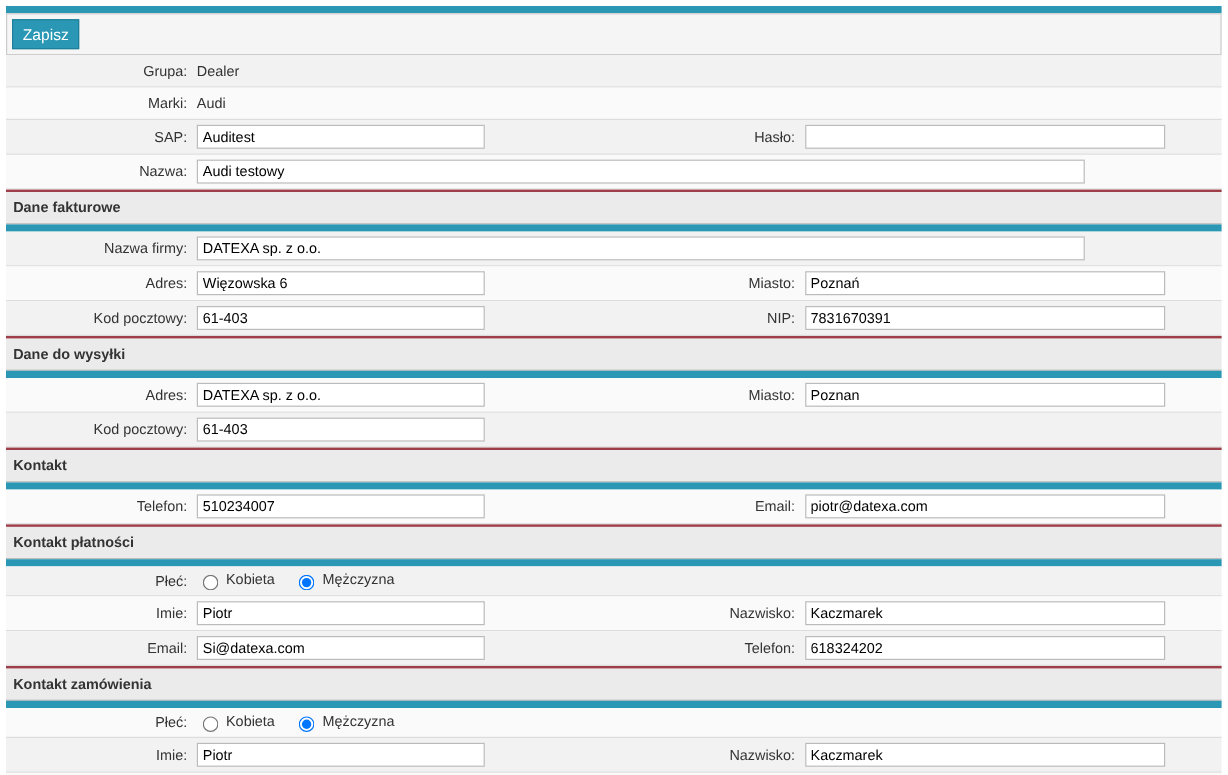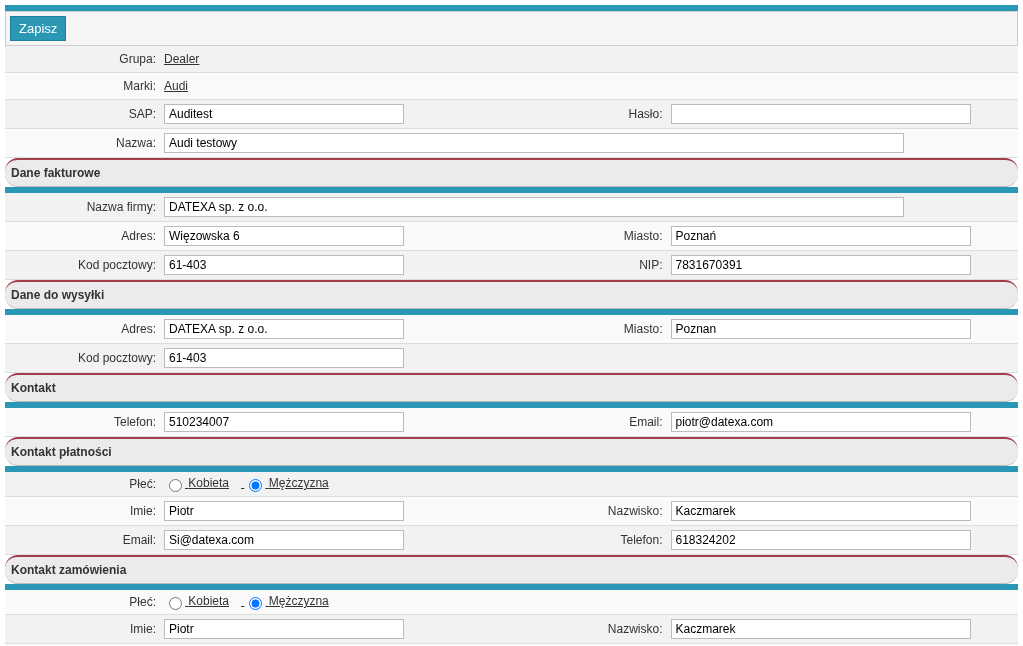--- a/index.html
+++ b/index.html
@@ -28,21 +28,20 @@
     font-size: 13px;
     cursor: pointer;
   }
   .section-header {
     font-weight: bold;
     padding: 6px 6px;
     background: #ebebeb;
     border-top: 2px solid #9e3f4a;
     border-bottom: 1px solid #bbb;
     clear: both;
-    border-radius: 13px;
   }
   .row {
     display: flex;
     border-bottom: 1px solid #dcdcdc;
     background: #fafafa;
     justify-content: flex-end;
   }
   .row:nth-child(odd) { background: #f2f2f2; }
   .cell {
     display: flex;
@@ -54,21 +53,20 @@
   .cell.half { flex: 1; }
   .lbl {
     width: 155px;
     text-align: right;
     padding-right: 8px;
     font-size: 12px;
     color: #333;
   }
   .val {
     flex: 1;
-    text-decoration: underline;
   }
   input[type=text] {
     border: 1px solid #bbb;
     padding: 2px 4px;
     font-size: 12px;
     background: #fff;
     height: 20px;
   }
   .w-med { width: 240px; }
   .w-long { width: 740px; max-width: 100%; }

